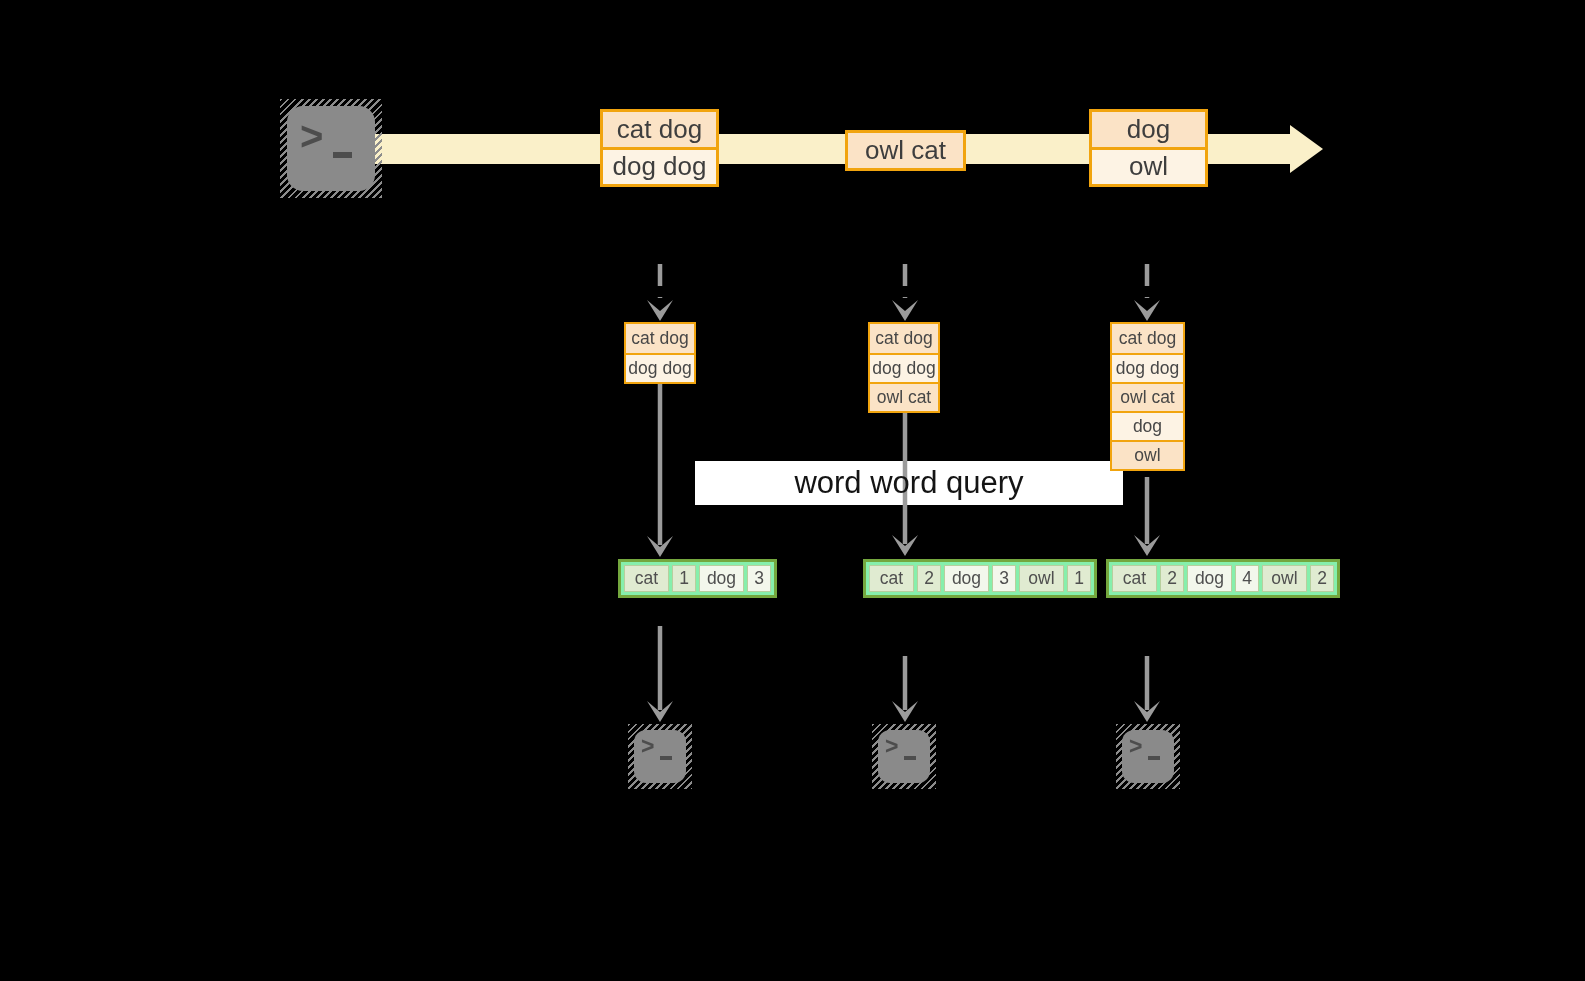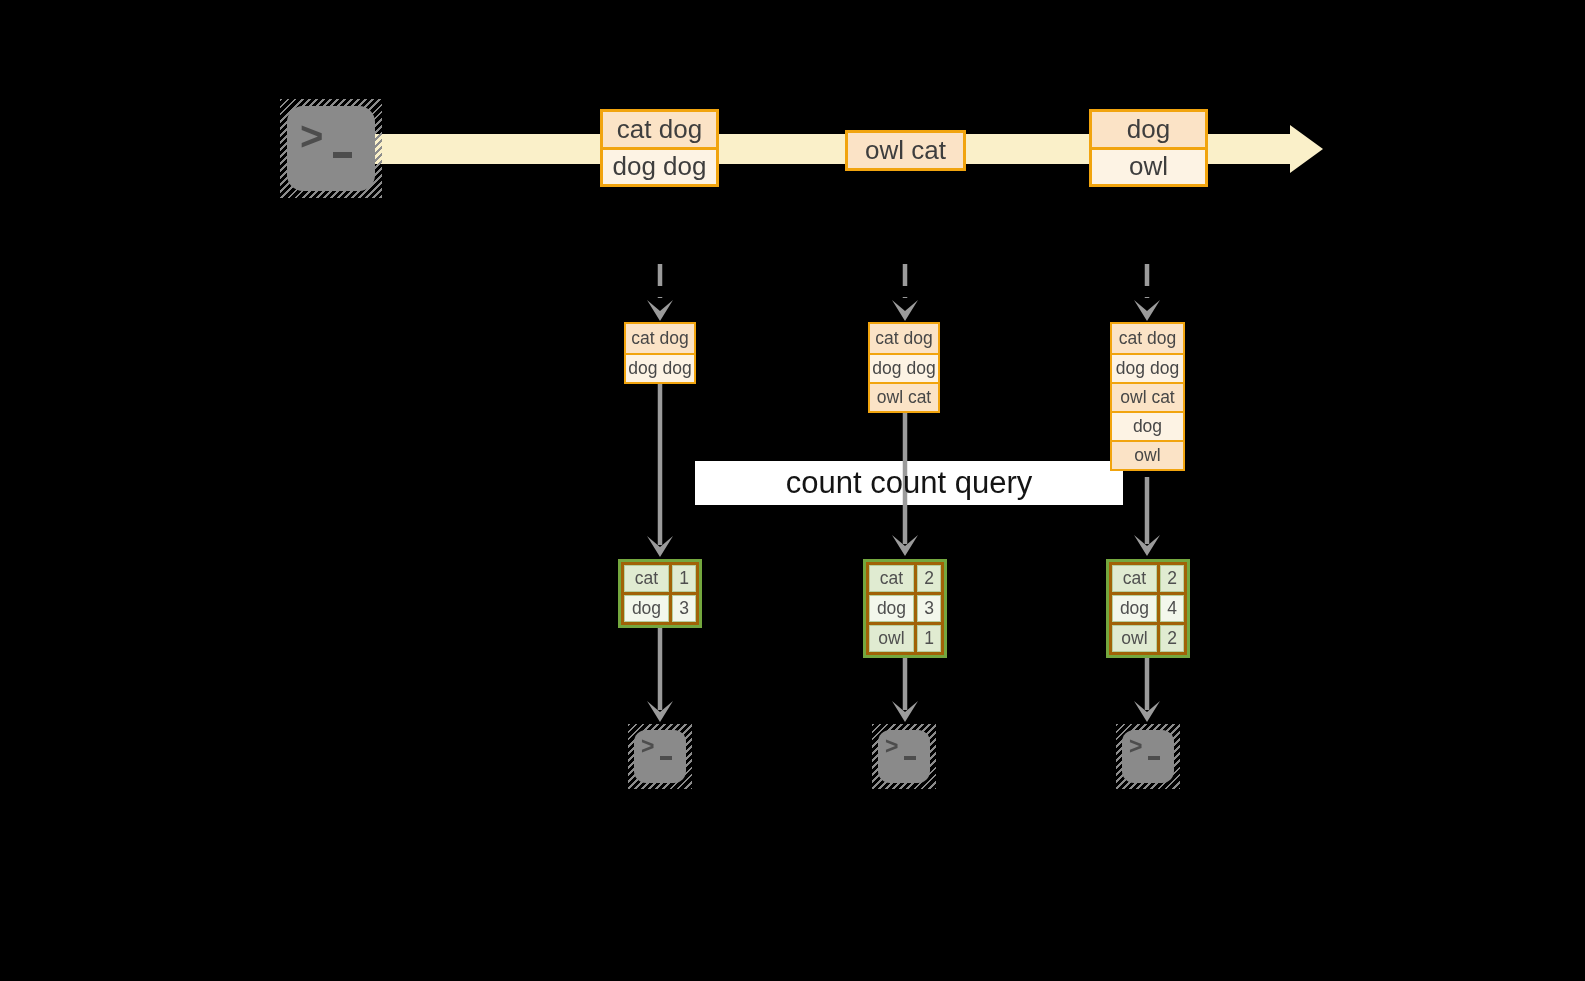--- a/index.html
+++ b/index.html
@@ -64,22 +64,22 @@
     font-size:17.5px; color:#474747;
   }
   .stack-row + .stack-row { border-top:2px solid #f1a40e; }
   .stack-row:nth-child(odd) { background:#fbe3c6; }
   .stack-row:nth-child(even) { background:#fdf3e4; }
   .stack1 { left:624px; top:322px; width:72px; }
   .stack2 { left:868px; top:322px; width:72px; }
   .stack3 { left:1110px; top:322px; width:75px; }
   
   .ctable {
-    position:absolute; box-sizing:border-box; border:3px solid #74a73e; background:#a16207;
-    padding:3px; display:flex; flex-direction:column; gap:3px;
+    position:absolute; box-sizing:border-box; border:3px solid #74a73e; background:#86efac;
+    padding:3px; display:flex; flex-direction:row; gap:3px;
   }
   .crow { display:flex; gap:3px; height:27px; }
   .ccell {
     box-sizing:border-box; display:flex; align-items:center; justify-content:center;
     font-size:17.5px; color:#4f4f4f; border:1px solid #b7cf9d;
   }
   .cword { width:45px; }
   .cval  { width:24px; }
   .crow:nth-child(odd) .ccell  { background:#e0ebd1; }
   .crow:nth-child(even) .ccell { background:#f3f7ec; }
@@ -93,21 +93,21 @@
 </style>
 </head>
 <body>
 
 <div class="canvas">
 
   <div class="band"></div>
   <div class="band-head"></div>
 
   <div class="query-band">
-    <span>count count query</span>
+    <span>word word query</span>
   </div>
 
   <svg class="wires" width="1585" height="981" viewBox="0 0 1585 981">
     <g stroke="#9b9b9b" stroke-width="4.5" fill="none">
       <path d="M660 264 V298" stroke-dasharray="22 11"></path>
       <path d="M905 264 V298" stroke-dasharray="22 11"></path>
       <path d="M1147 264 V298" stroke-dasharray="22 11"></path>
       <path d="M660 384 V545"></path>
       <path d="M905 413 V544"></path>
       <path d="M1147 477 V544"></path>

